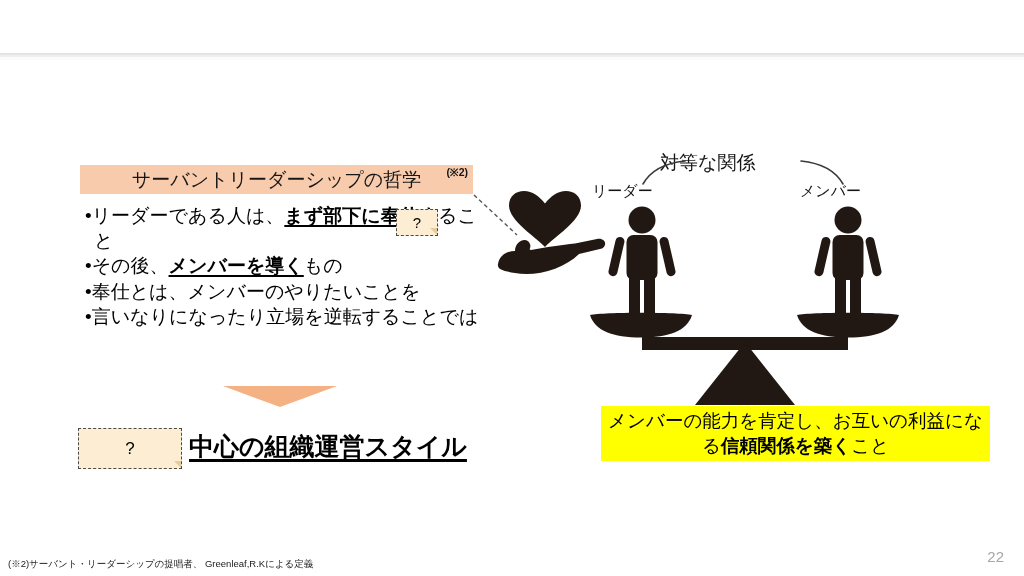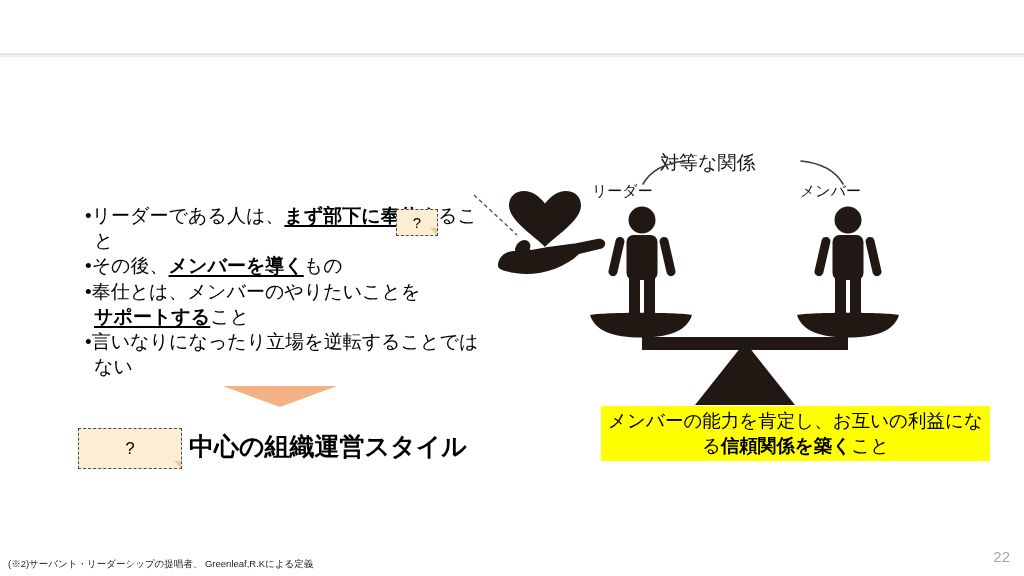--- a/index.html
+++ b/index.html
@@ -28,55 +28,57 @@
   .q-box::after{content:'';position:absolute;right:0;bottom:0;width:0;height:0;
          border-left:7px solid transparent;border-top:7px solid #e6cc9d;}
   .q-box.small{left:396px;top:209px;width:42px;height:27px;font-size:15px;}
   .q-box.large{left:78px;top:428px;width:104px;height:41px;font-size:17px;}
 
   .down-arrow{position:absolute;left:223px;top:386px;width:0;height:0;
          border-left:57px solid transparent;border-right:57px solid transparent;
          border-top:21px solid var(--arrow);}
 
   .conclusion{position:absolute;left:189px;top:430px;font-size:25px;font-weight:bold;white-space:nowrap;}
-  .conclusion span{text-decoration-thickness:2.5px;text-underline-offset:4px;}
+  .conclusion span{text-decoration:underline;text-decoration-thickness:2.5px;text-underline-offset:4px;}
 
   
   .equal-label{position:absolute;left:660px;top:150px;width:172px;text-align:left;
          font-size:19px;color:#141414;}
   .fig-label{position:absolute;width:100px;text-align:left;font-size:15px;color:#141414;}
   .fig-label.leader{left:592px;top:182px;}
   .fig-label.member{left:800px;top:182px;}
 
   svg.abs{position:absolute;}
   .sil{fill:var(--silhouette);}
   .stroke-line{fill:none;stroke:#3a3a3a;stroke-width:1.6;stroke-linecap:round;}
 
   .caption{position:absolute;left:553px;top:406px;width:389px;background:var(--highlight);
          font-size:18.5px;line-height:25px;text-align:center;padding:2px 0 3px;margin-left:48px;}
 
   .footnote{position:absolute;left:8px;top:558px;font-size:9.5px;font-weight:normal;color:#1a1a1a;white-space:nowrap;}
-  .page-number{position:absolute;right:14px;top:548px;font-size:15px;color:var(--page_number);}
+  .page-number{position:absolute;right:20px;top:548px;font-size:15px;color:var(--page_number);}
 </style>
 </head>
 <body>
 
 <div class="slide">
 
   <div class="separator"></div>
 
+  <div class="phil-header">
+    <span>サーバントリーダーシップの哲学</span>
+    <span class="annot">(※2)</span>
+  </div>
 
   <div class="bullets">
       <div class="seg-line"><span>•リーダーである人は、</span><span class="seg-bold seg-underline">まず部下に奉仕す</span><span>るこ</span></div>
       <div class="seg-line indent"><span>と</span></div>
       <div class="seg-line"><span>•その後、</span><span class="seg-bold seg-underline">メンバーを導く</span><span>もの</span></div>
       <div class="seg-line"><span>•奉仕とは、メンバーのやりたいことを</span></div>
-      <div class="seg-line indent"><span class="seg-bold seg-underline">サポートする</span><span>こと</span></div>
       <div class="seg-line"><span>•言いなりになったり立場を逆転することでは</span></div>
-      <div class="seg-line indent"><span>ない</span></div>
     </div>
 
   <div class="q-box small">
     <span>?</span>
   </div>
 
   <div class="down-arrow"></div>
 
   <div class="q-box large">
     <span>?</span>

